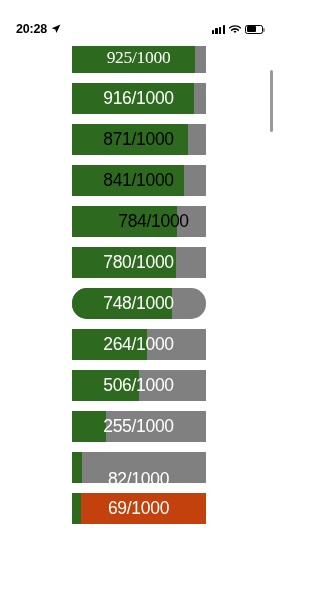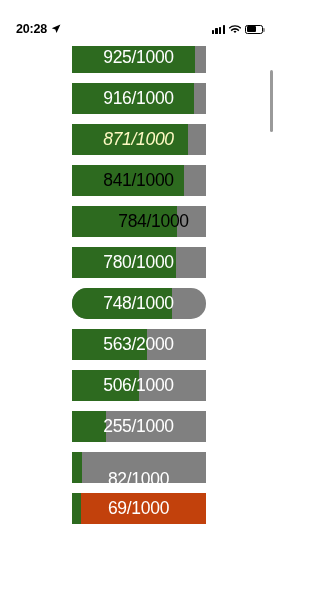--- a/index.html
+++ b/index.html
@@ -162,49 +162,49 @@
         <span class="fill" style="width: 8.47px;"></span>
         <span class="nub"></span>
       </span>
     </div>
   </div>
 
   <div id="page">
     <div id="guess-list">
         <div class="bar-row" style="background: rgb(128, 128, 128);">
           <div class="bar-fill" style="width: 92.5%; background: rgb(45, 106, 31);"></div>
-          <div class="bar-label" style="color: rgb(255, 255, 255);">925/1000</div>
+          <div class="bar-label" style="color: rgb(255, 255, 255); font-family: Liberation Serif, serif;">925/1000</div>
         </div>
         <div class="bar-row" style="background: rgb(128, 128, 128);">
           <div class="bar-fill" style="width: 91.6%; background: rgb(45, 106, 31);"></div>
           <div class="bar-label" style="color: rgb(255, 255, 255);">916/1000</div>
         </div>
         <div class="bar-row" style="background: rgb(128, 128, 128);">
           <div class="bar-fill" style="width: 87.1%; background: rgb(45, 106, 31);"></div>
-          <div class="bar-label" style="color: #fef9c3; font-style: italic;">871/1000</div>
+          <div class="bar-label" style="color: #000000;">871/1000</div>
         </div>
         <div class="bar-row" style="background: rgb(128, 128, 128);">
           <div class="bar-fill" style="width: 84.1%; background: rgb(45, 106, 31);"></div>
           <div class="bar-label" style="color: #000000;">841/1000</div>
         </div>
         <div class="bar-row" style="background: rgb(128, 128, 128);">
           <div class="bar-fill" style="width: 78.4%; background: rgb(45, 106, 31);"></div>
           <div class="bar-label" style="color: #000000; margin-left: 30px;">784/1000</div>
         </div>
         <div class="bar-row" style="background: rgb(128, 128, 128);">
           <div class="bar-fill" style="width: 78%; background: rgb(45, 106, 31);"></div>
           <div class="bar-label" style="color: rgb(255, 255, 255);">780/1000</div>
         </div>
         <div class="bar-row" style="background: rgb(128, 128, 128); border-radius: 15px;">
           <div class="bar-fill" style="width: 74.8%; background: rgb(45, 106, 31);"></div>
           <div class="bar-label" style="color: rgb(255, 255, 255);">748/1000</div>
         </div>
         <div class="bar-row" style="background: rgb(128, 128, 128);">
           <div class="bar-fill" style="width: 56.3%; background: rgb(45, 106, 31);"></div>
-          <div class="bar-label" style="color: rgb(255, 255, 255);">563/2000</div>
+          <div class="bar-label" style="color: rgb(255, 255, 255);">264/1000</div>
         </div>
         <div class="bar-row" style="background: rgb(128, 128, 128);">
           <div class="bar-fill" style="width: 50.6%; background: rgb(45, 106, 31);"></div>
           <div class="bar-label" style="color: rgb(255, 255, 255);">506/1000</div>
         </div>
         <div class="bar-row" style="background: rgb(128, 128, 128);">
           <div class="bar-fill" style="width: 25.5%; background: rgb(45, 106, 31);"></div>
           <div class="bar-label" style="color: rgb(255, 255, 255);">255/1000</div>
         </div>
         <div class="bar-row" style="background: rgb(128, 128, 128);">

